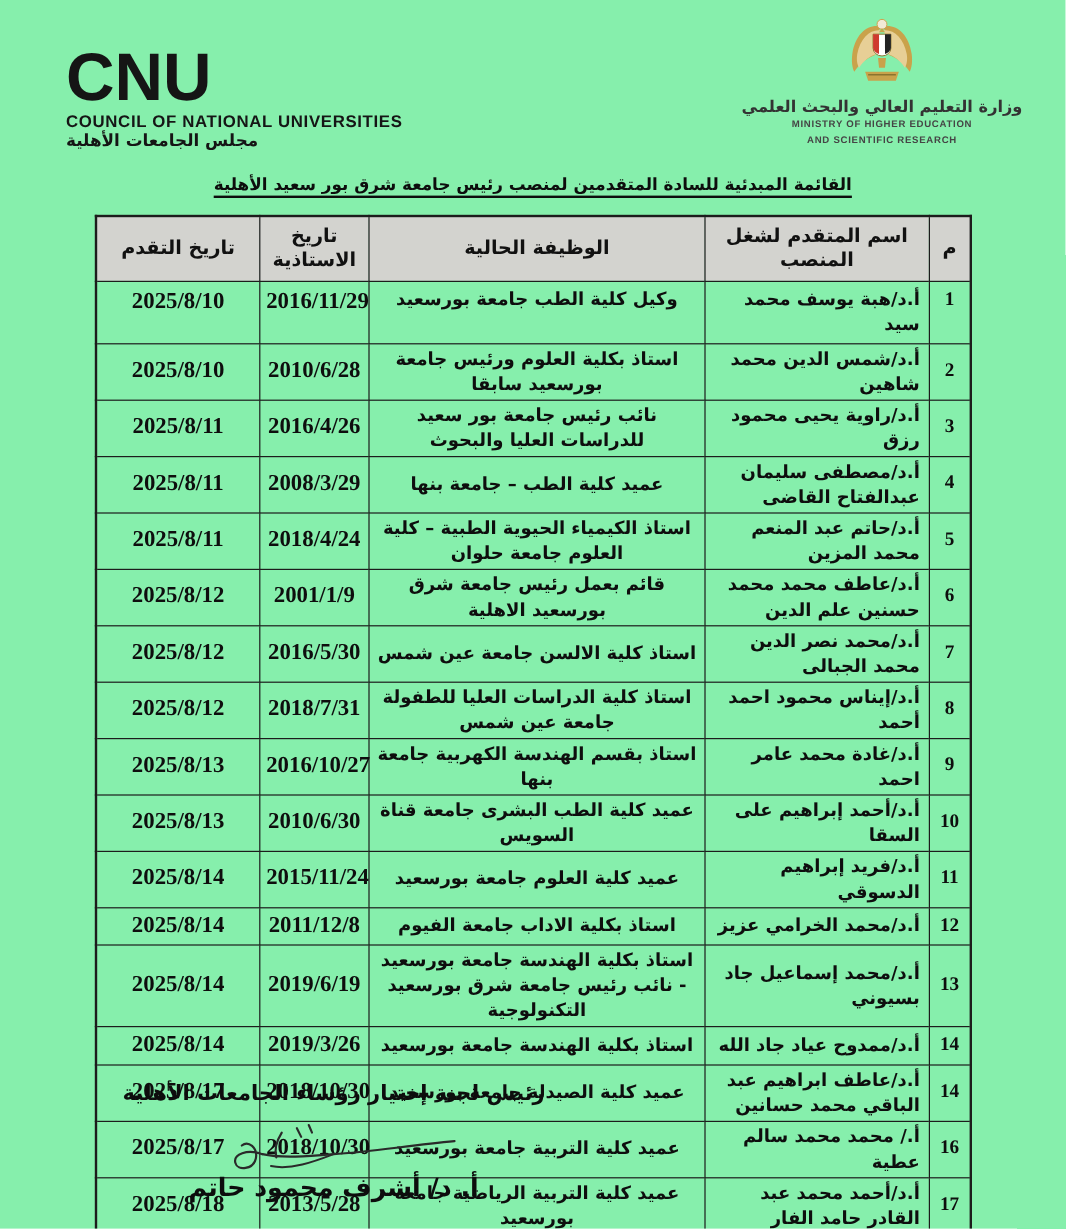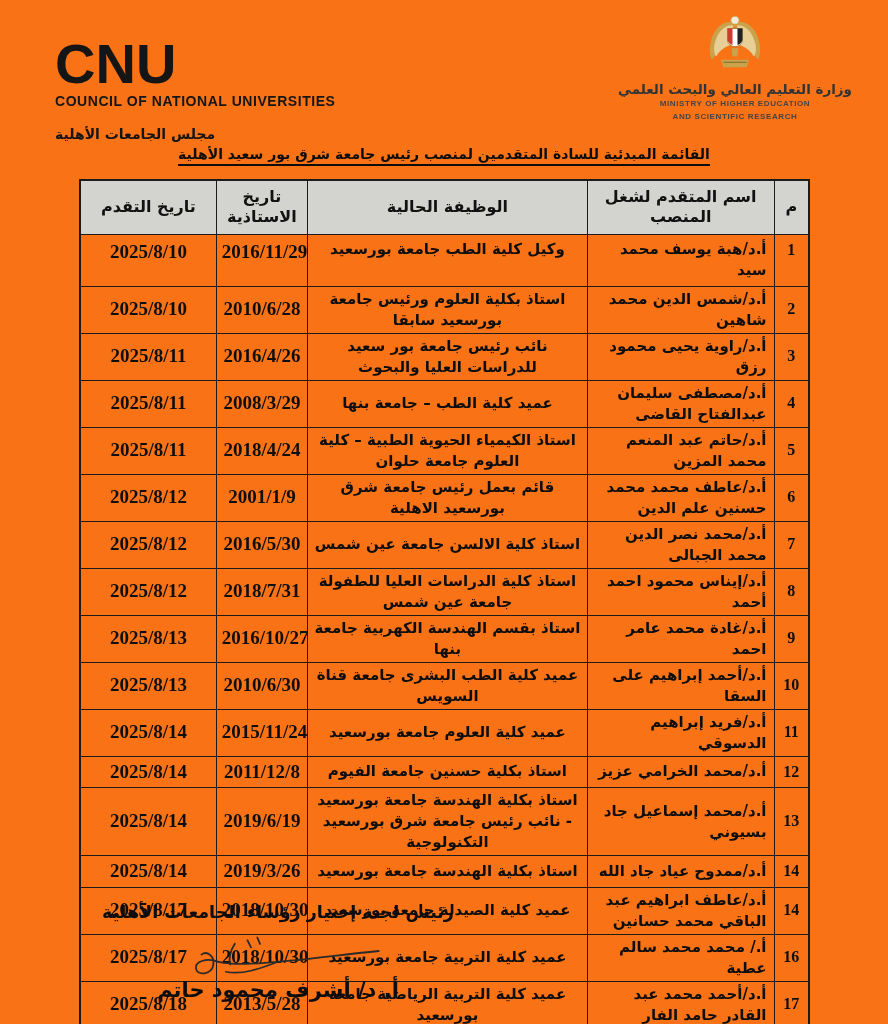--- a/index.html
+++ b/index.html
@@ -4,21 +4,21 @@
 <style>
   * { margin: 0; padding: 0; box-sizing: border-box; }
   html, body { background: #ffffff; }
   body { font-family: "DejaVu Sans", sans-serif; color: #111; }
 
   .page {
     position: relative;
     width: 888px;
     height: 1024px;
     margin: 0 auto;
-    background: #f97316;
+    background: #86efac;
     overflow: hidden;
   }
 
   
   .cnu-logo {
     position: absolute;
     left: 55px;
     top: 40px;
     width: 190px;
     text-align: left;
@@ -37,21 +37,21 @@
     font-size: 14px;
     font-weight: 700;
     letter-spacing: 0.55px;
     margin-top: 5px;
     color: #151515;
     white-space: nowrap;
   }
   .cnu-ar {
     font-size: 14px;
     font-weight: 700;
-    margin-top: 17px;
+    margin-top: 1px;
     color: #151515;
     direction: rtl;
     text-align: left;
   }
 
   .ministry {
     position: absolute;
     right: 28px;
     top: 12px;
     width: 250px;
@@ -279,21 +279,21 @@
           <tr>
             <td class="col-num">11</td>
             <td class="col-name">أ.د/فريد إبراهيم الدسوقي</td>
             <td class="col-pos">عميد كلية العلوم جامعة بورسعيد</td>
             <td class="col-date" dir="ltr">2015/11/24</td>
             <td class="col-date" dir="ltr">2025/8/14</td>
           </tr>
           <tr>
             <td class="col-num">12</td>
             <td class="col-name">أ.د/محمد الخرامي عزيز</td>
-            <td class="col-pos">استاذ بكلية حسنين جامعة الفيوم</td>
+            <td class="col-pos">استاذ بكلية الاداب جامعة الفيوم</td>
             <td class="col-date" dir="ltr">2011/12/8</td>
             <td class="col-date" dir="ltr">2025/8/14</td>
           </tr>
           <tr>
             <td class="col-num">13</td>
             <td class="col-name">أ.د/محمد إسماعيل جاد بسيوني</td>
             <td class="col-pos">استاذ بكلية الهندسة جامعة بورسعيد - نائب رئيس جامعة شرق بورسعيد التكنولوجية</td>
             <td class="col-date" dir="ltr">2019/6/19</td>
             <td class="col-date" dir="ltr">2025/8/14</td>
           </tr>

